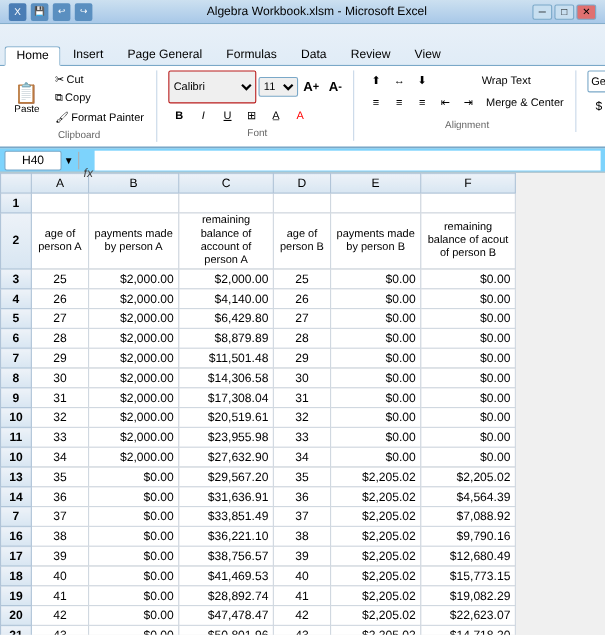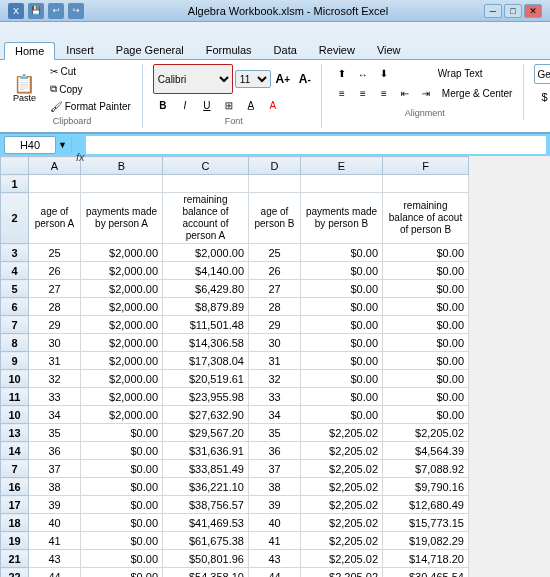--- a/index.html
+++ b/index.html
@@ -533,24 +533,33 @@
           <td class="ss-cell number">$0.00</td>
           <td class="ss-cell number">$41,469.53</td>
           <td class="ss-cell center">40</td>
           <td class="ss-cell number">$2,205.02</td>
           <td class="ss-cell number">$15,773.15</td>
         </tr>
         <tr>
           <th class="row-header">19</th>
           <td class="ss-cell center">41</td>
           <td class="ss-cell number">$0.00</td>
-          <td class="ss-cell number">$61,675.38</td>
+          <td class="ss-cell number">$28,892.74</td>
           <td class="ss-cell center">41</td>
           <td class="ss-cell number">$2,205.02</td>
           <td class="ss-cell number">$19,082.29</td>
+        </tr>
+        <tr>
+          <th class="row-header">20</th>
+          <td class="ss-cell center">42</td>
+          <td class="ss-cell number">$0.00</td>
+          <td class="ss-cell number">$47,478.47</td>
+          <td class="ss-cell center">42</td>
+          <td class="ss-cell number">$2,205.02</td>
+          <td class="ss-cell number">$22,623.07</td>
         </tr>
         <tr>
           <th class="row-header">21</th>
           <td class="ss-cell center">43</td>
           <td class="ss-cell number">$0.00</td>
           <td class="ss-cell number">$50,801.96</td>
           <td class="ss-cell center">43</td>
           <td class="ss-cell number">$2,205.02</td>
           <td class="ss-cell number">$14,718.20</td>
         </tr>

